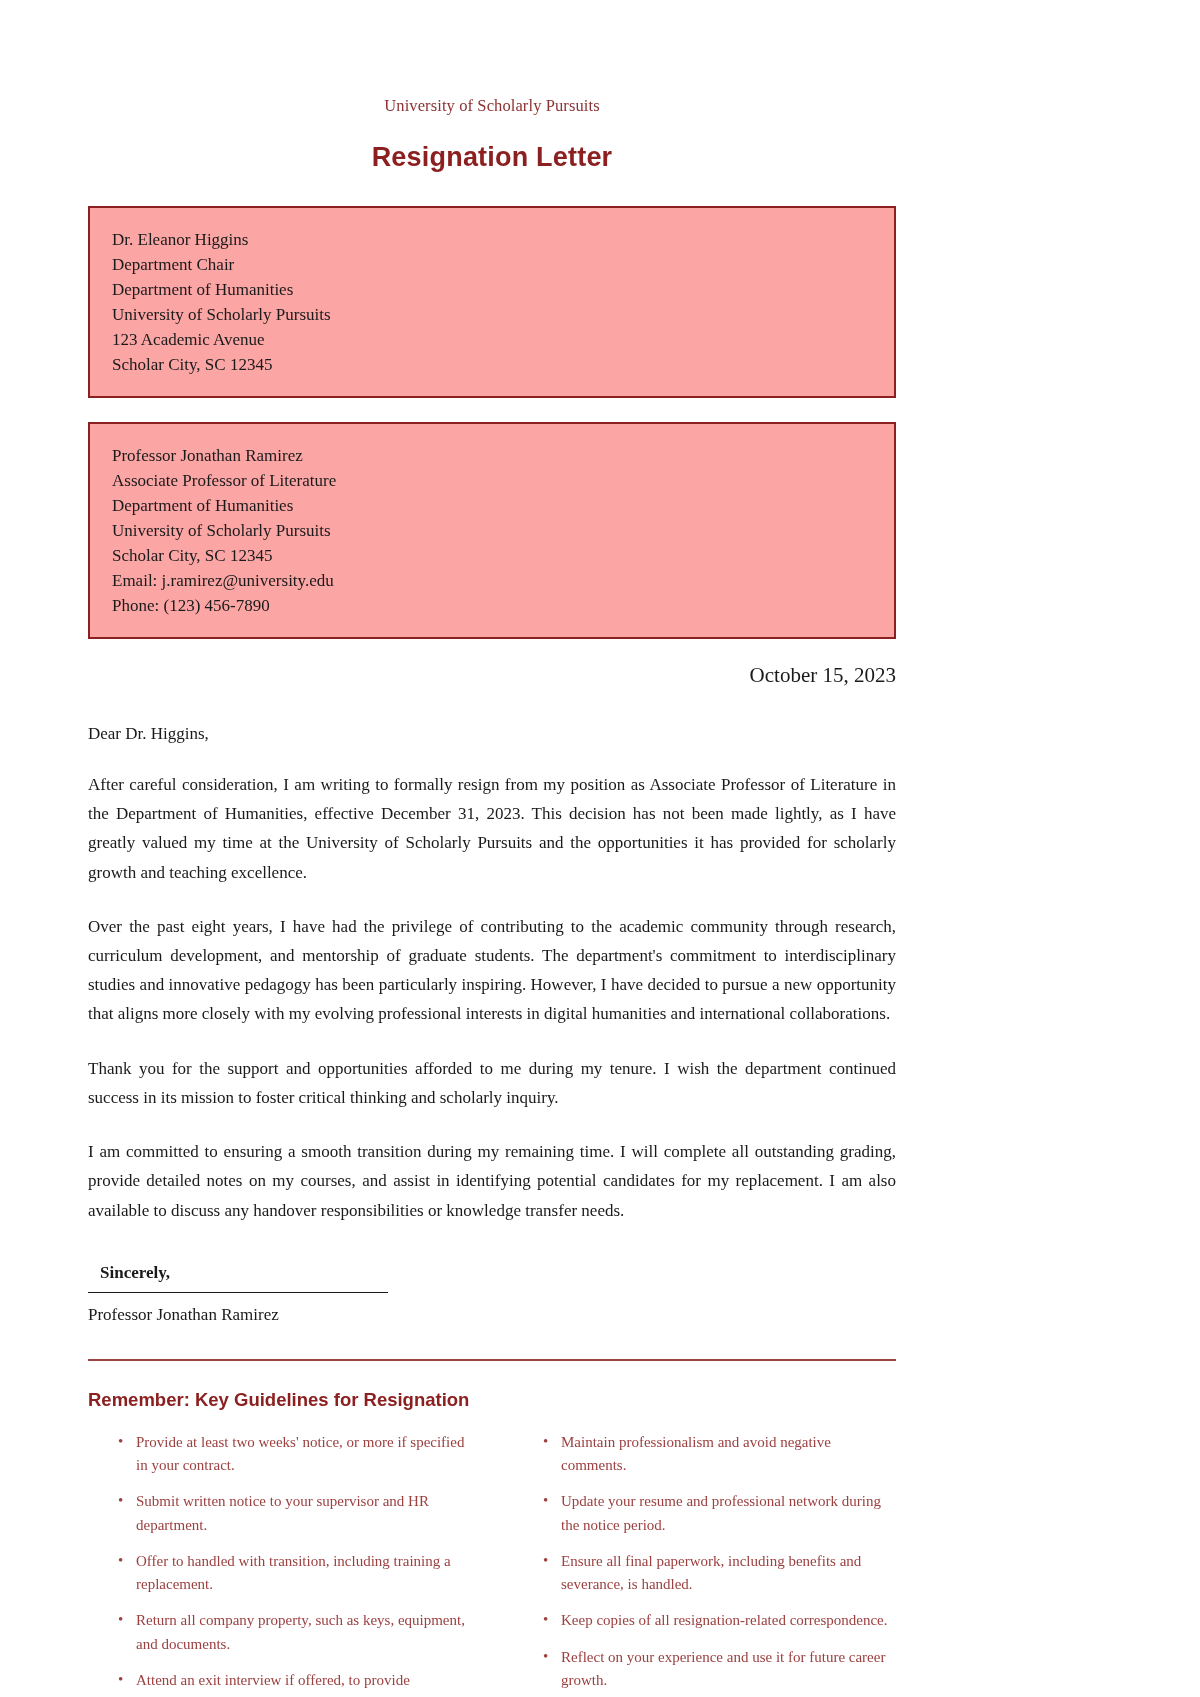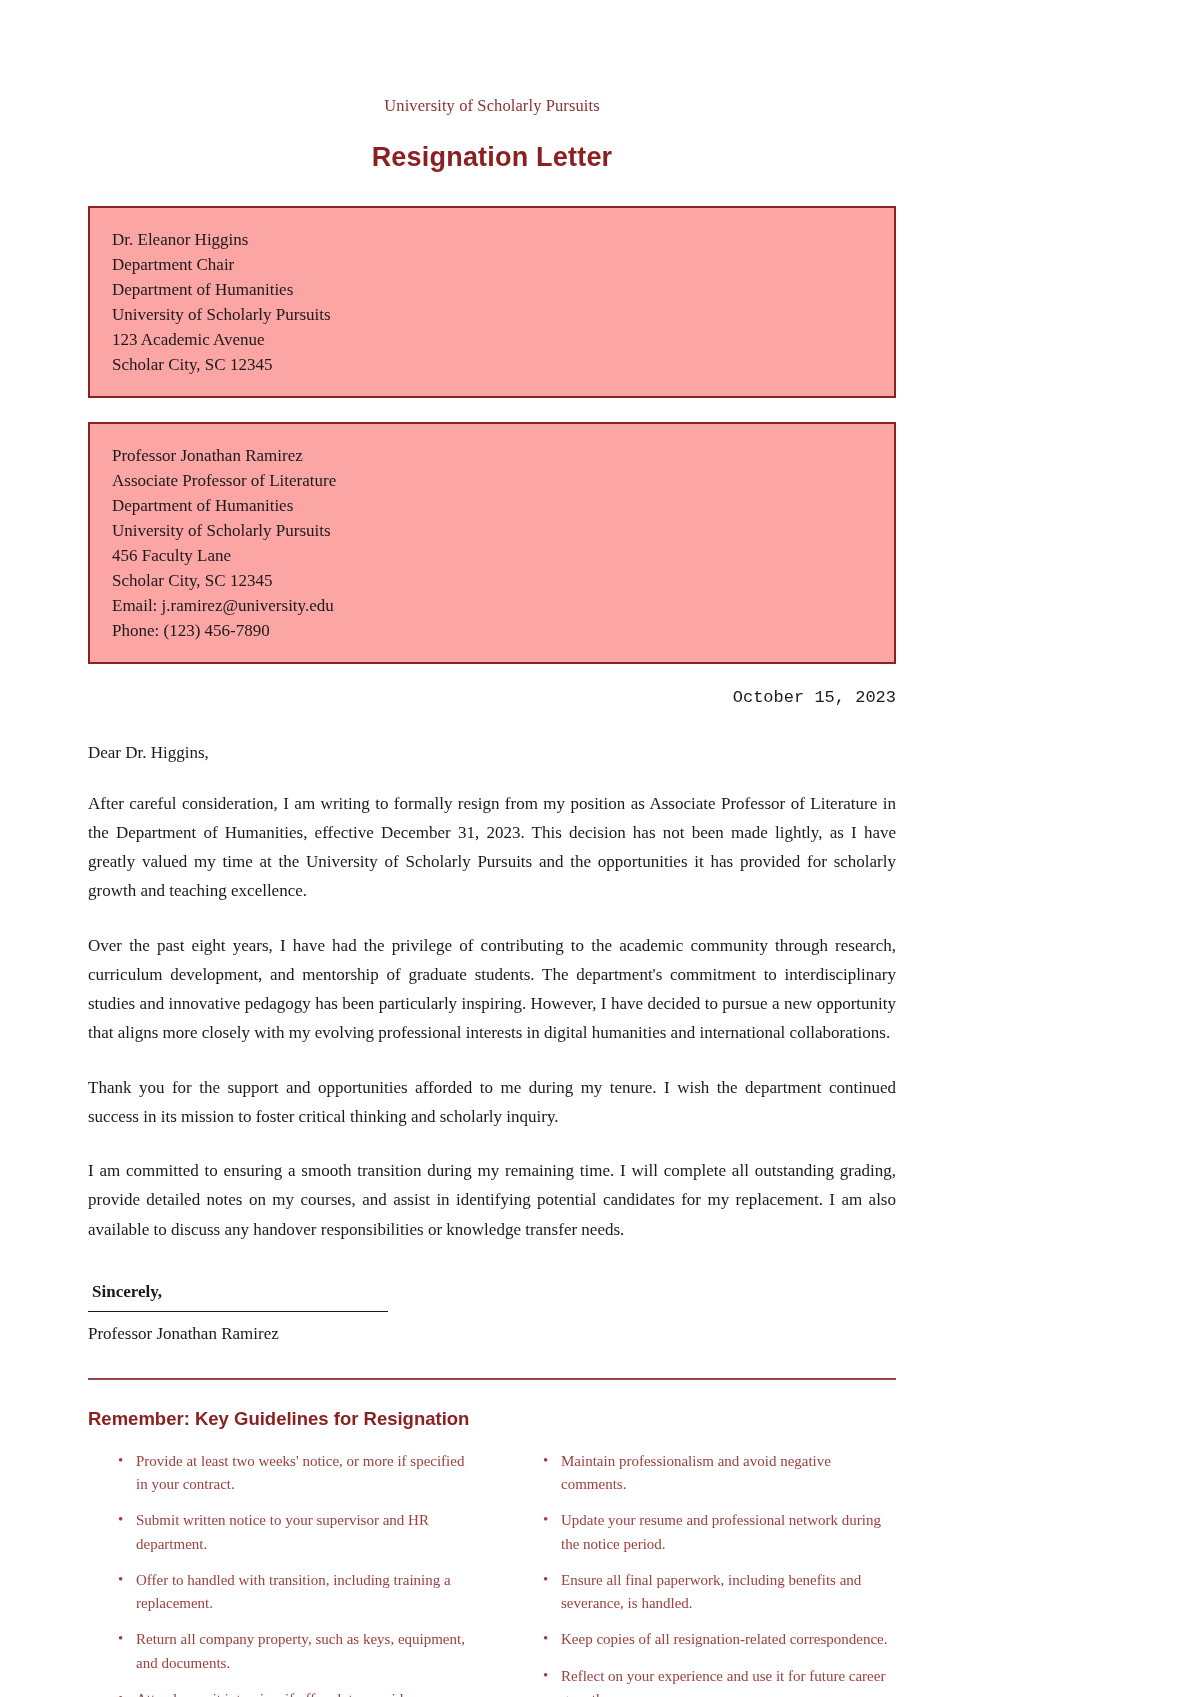--- a/index.html
+++ b/index.html
@@ -51,22 +51,22 @@
     font-family: "Liberation Serif", serif;
     font-size: 17px;
     line-height: 1.47;
     color: #1a1a1a;
     white-space: nowrap;
   }
 
   
   .date-line {
     text-align: right;
-    font-family: Liberation Mono, monospace;
-    font-size: 17px;
+    font-family: Liberation Serif, serif;
+    font-size: 21px;
     color: #1a1a1a;
     margin: 24px 0 36px 0;
   }
 
   
   .salutation {
     font-family: "Liberation Serif", serif;
     font-size: 17px;
     color: #1a1a1a;
     margin: 0 0 26px 0;
@@ -79,21 +79,21 @@
     text-align: justify;
     margin: 0 0 25px 0;
   }
 
   
   .closing {
     font-family: "Liberation Serif", serif;
     font-weight: bold;
     font-size: 17px;
     color: #1a1a1a;
-    margin: 38px 0 0 4px;
+    margin: 38px 0 0 12px;
   }
   .sig-line {
     width: 300px;
     border-top: 1.5px solid #1a1a1a;
     margin: 9px 0 12px 0;
     height: 0;
   }
   .signer-name {
     font-family: "Liberation Serif", serif;
     font-size: 17px;
@@ -162,21 +162,20 @@
     <div class="addr-line">University of Scholarly Pursuits</div>
     <div class="addr-line">123 Academic Avenue</div>
     <div class="addr-line">Scholar City, SC 12345</div>
   </div>
 
   <div class="address-box">
     <div class="addr-line">Professor Jonathan Ramirez</div>
     <div class="addr-line">Associate Professor of Literature</div>
     <div class="addr-line">Department of Humanities</div>
     <div class="addr-line">University of Scholarly Pursuits</div>
-    <div class="addr-line">456 Faculty Lane</div>
     <div class="addr-line">Scholar City, SC 12345</div>
     <div class="addr-line">Email: j.ramirez@university.edu</div>
     <div class="addr-line">Phone: (123) 456-7890</div>
   </div>
 
   <div class="date-line">October 15, 2023</div>
 
   <div class="salutation">Dear Dr. Higgins,</div>
 
   <p class="body-par">After careful consideration, I am writing to formally resign from my position as Associate Professor of Literature in the Department of Humanities, effective December 31, 2023. This decision has not been made lightly, as I have greatly valued my time at the University of Scholarly Pursuits and the opportunities it has provided for scholarly growth and teaching excellence.</p>

